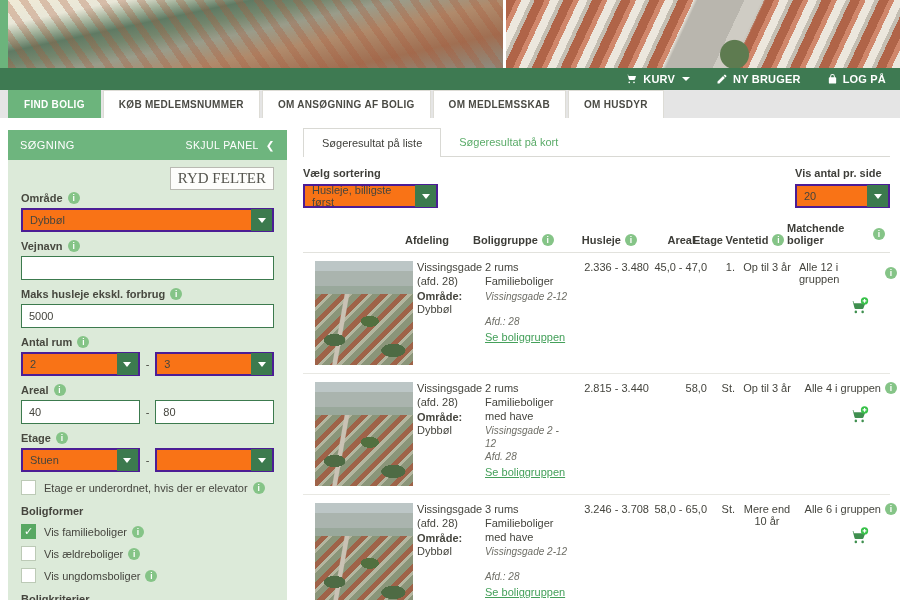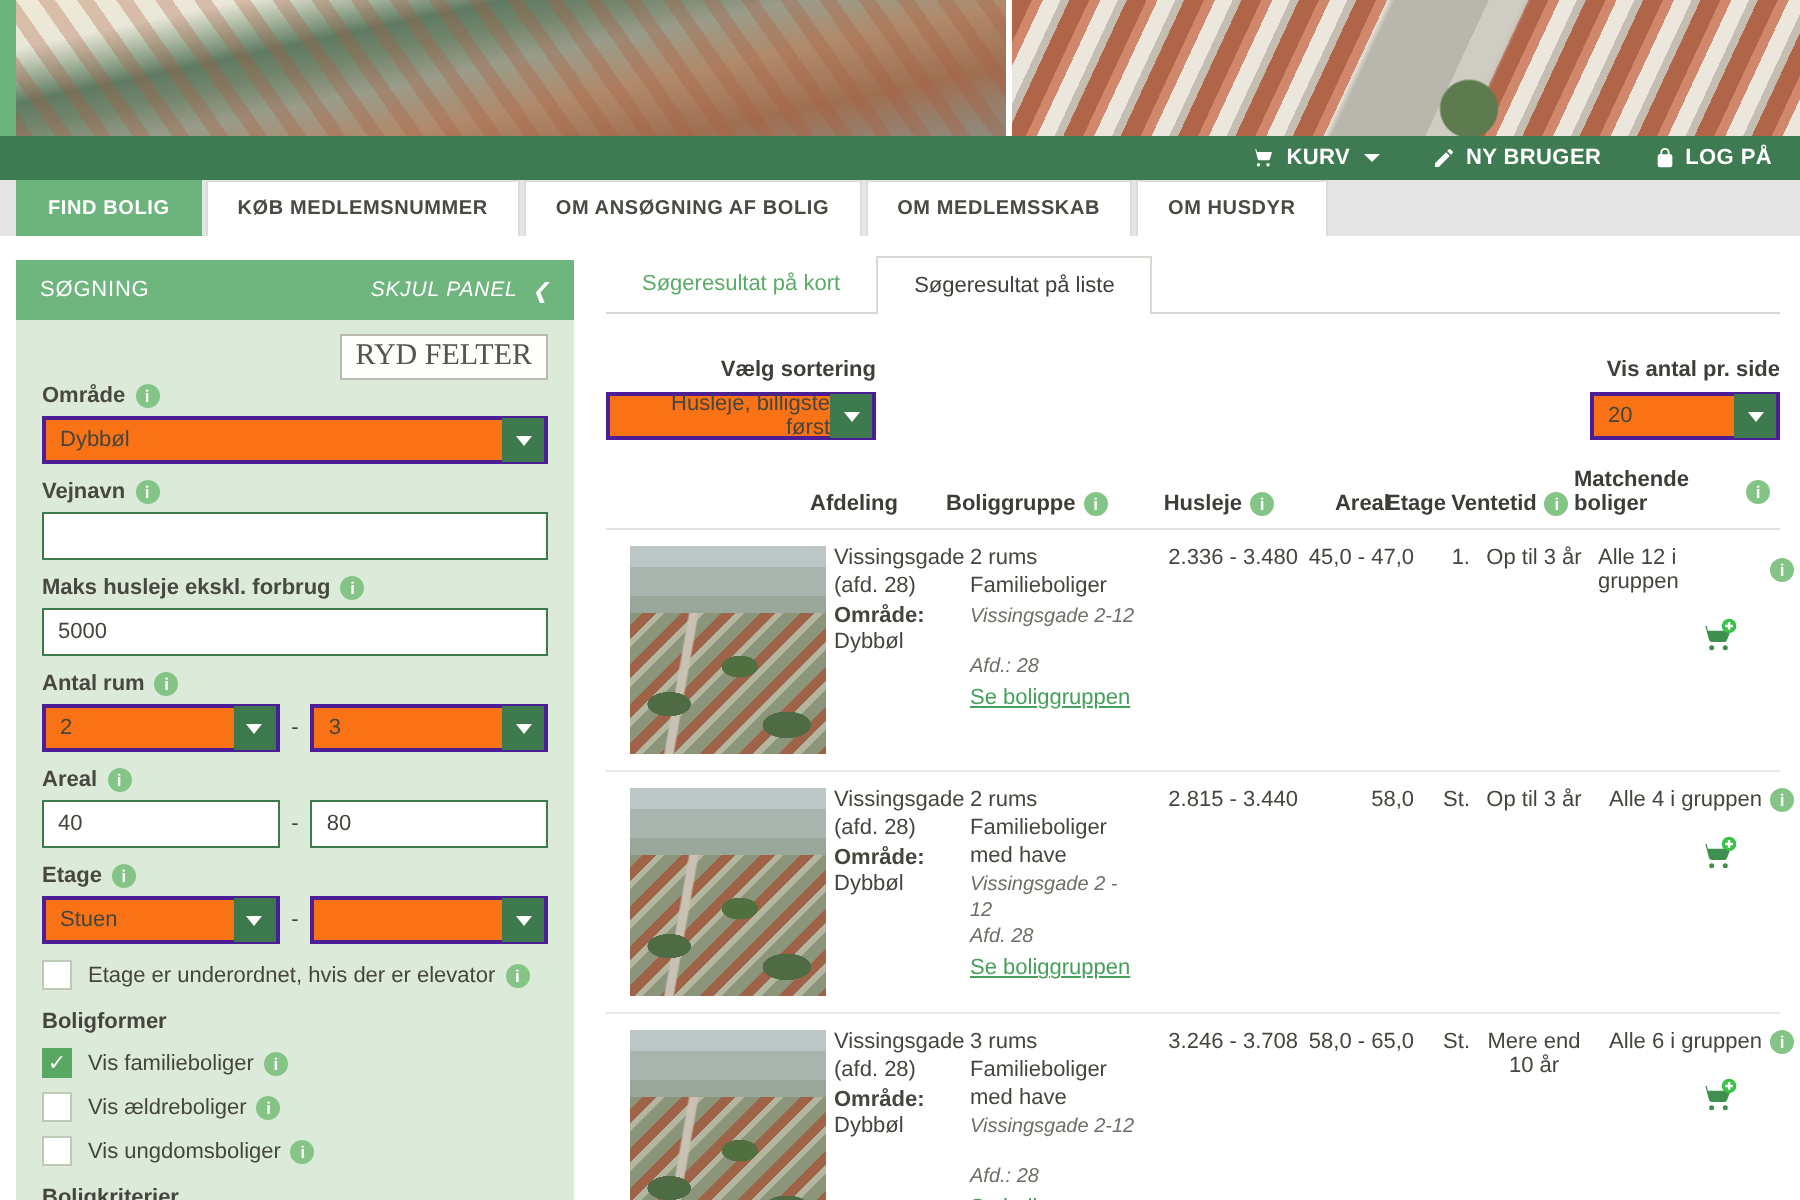--- a/index.html
+++ b/index.html
@@ -37,21 +37,21 @@
     letter-spacing:.3px; background:#fff; border:1px solid #dddcd6; border-bottom:none; color:#4a4a44; cursor:pointer; }
   .navtab.active { background:#6cb47c; color:#fff; border-color:#6cb47c; }
 
   
   .content { position:absolute; left:0; top:118px; width:900px; height:482px; background:#fff; }
 
   
   .sidebar { position:absolute; left:8px; top:12px; width:279px; height:594px; }
   .sb-header { height:30px; background:#6eb57e; color:#fff; display:flex; align-items:center;
     justify-content:space-between; padding:0 12px; font-size:11px; letter-spacing:.4px; }
-  .sb-header .hide { display:flex; gap:7px; cursor:pointer; font-size:10.5px;font-style:italic; }
+  .sb-header .hide { display:flex; gap:7px; cursor:pointer; font-size:10.5px; }
   .sb-body { background:#dcead9; padding:7px 13px 20px 13px; height:440px; }
   .clear-row { display:flex; justify-content:flex-end; margin-bottom:2px; }
   .clear-btn { background:#fdfdfb; border:1px solid #b9b9b2; font-size:15px; color:#55554e;
     padding:2px 7px; cursor:pointer; font-family:Liberation Serif, serif; }
   .field { margin-bottom:8px; }
   .f-label { font-size:11px; font-weight:bold; color:#47483f; margin-bottom:4px; display:flex; align-items:center; gap:5px; }
   .info-i { width:12px; height:12px; border-radius:50%; background:#85c487; color:#fff; font-size:8.5px;
     font-weight:bold; display:inline-flex; align-items:center; justify-content:center;
     font-style:normal; flex:none; cursor:pointer; }
   .tinput { width:100%; height:24px; border:1px solid #3c7a4e; background:#fff; font-size:11px;
@@ -73,21 +73,21 @@
 
   
   .main { position:absolute; left:303px; top:8px; width:587px; }
   .rtabs { display:flex; align-items:flex-end; height:30px; position:relative; }
   .rtab { font-size:11px; padding:8px 18px; cursor:pointer; }
   .rtab.inactive { color:#5aab68; }
   .rtab.active { color:#3f3f3a; background:#fff; border:1px solid #d9d9d4; border-bottom:none;
     position:relative; z-index:2; margin-bottom:-1px; }
   .rtabs-line { border-bottom:1px solid #d9d9d4; position:relative; z-index:1; }
 
-  .sort-row { display:flex; justify-content:space-between; margin-top:22px;text-align:right; }
+  .sort-row { display:flex; justify-content:space-between; margin-top:10px; }
   .sort-label { font-size:11px; font-weight:bold; color:#3f3f3a; margin-bottom:5px; }
   .sort-select { width:135px; }
   .pp-select { width:95px; }
 
   
   .tbl-head { display:grid; grid-template-columns:98px 64px 84px 76px 54px 24px 56px 98px;
     column-gap:4px; margin-top:14px; padding-bottom:6px; border-bottom:1px solid #e2e2dd;
     font-size:11px; font-weight:bold; color:#3d3d38; align-items:end; }
   .th { display:flex; align-items:center; gap:4px; }
   .th.right { justify-content:flex-end; }
@@ -285,22 +285,22 @@
         </span>
       </div>
 
       <div class="sb-heading">Boligkriterier</div>
 
     </div>
   </div>
 
   <div class="main">
     <div class="rtabs">
+      <div class="rtab active">Søgeresultat på liste</div>
       <div class="rtab inactive">Søgeresultat på kort</div>
-      <div class="rtab active">Søgeresultat på liste</div>
     </div>
     <div class="rtabs-line"></div>
 
     <div class="sort-row">
       <div>
         <div class="sort-label">Vælg sortering</div>
         <div class="fselect sort-select">
           <span class="val">Husleje, billigste først</span>
           <span class="cbox">
               <span class="tri"></span>

